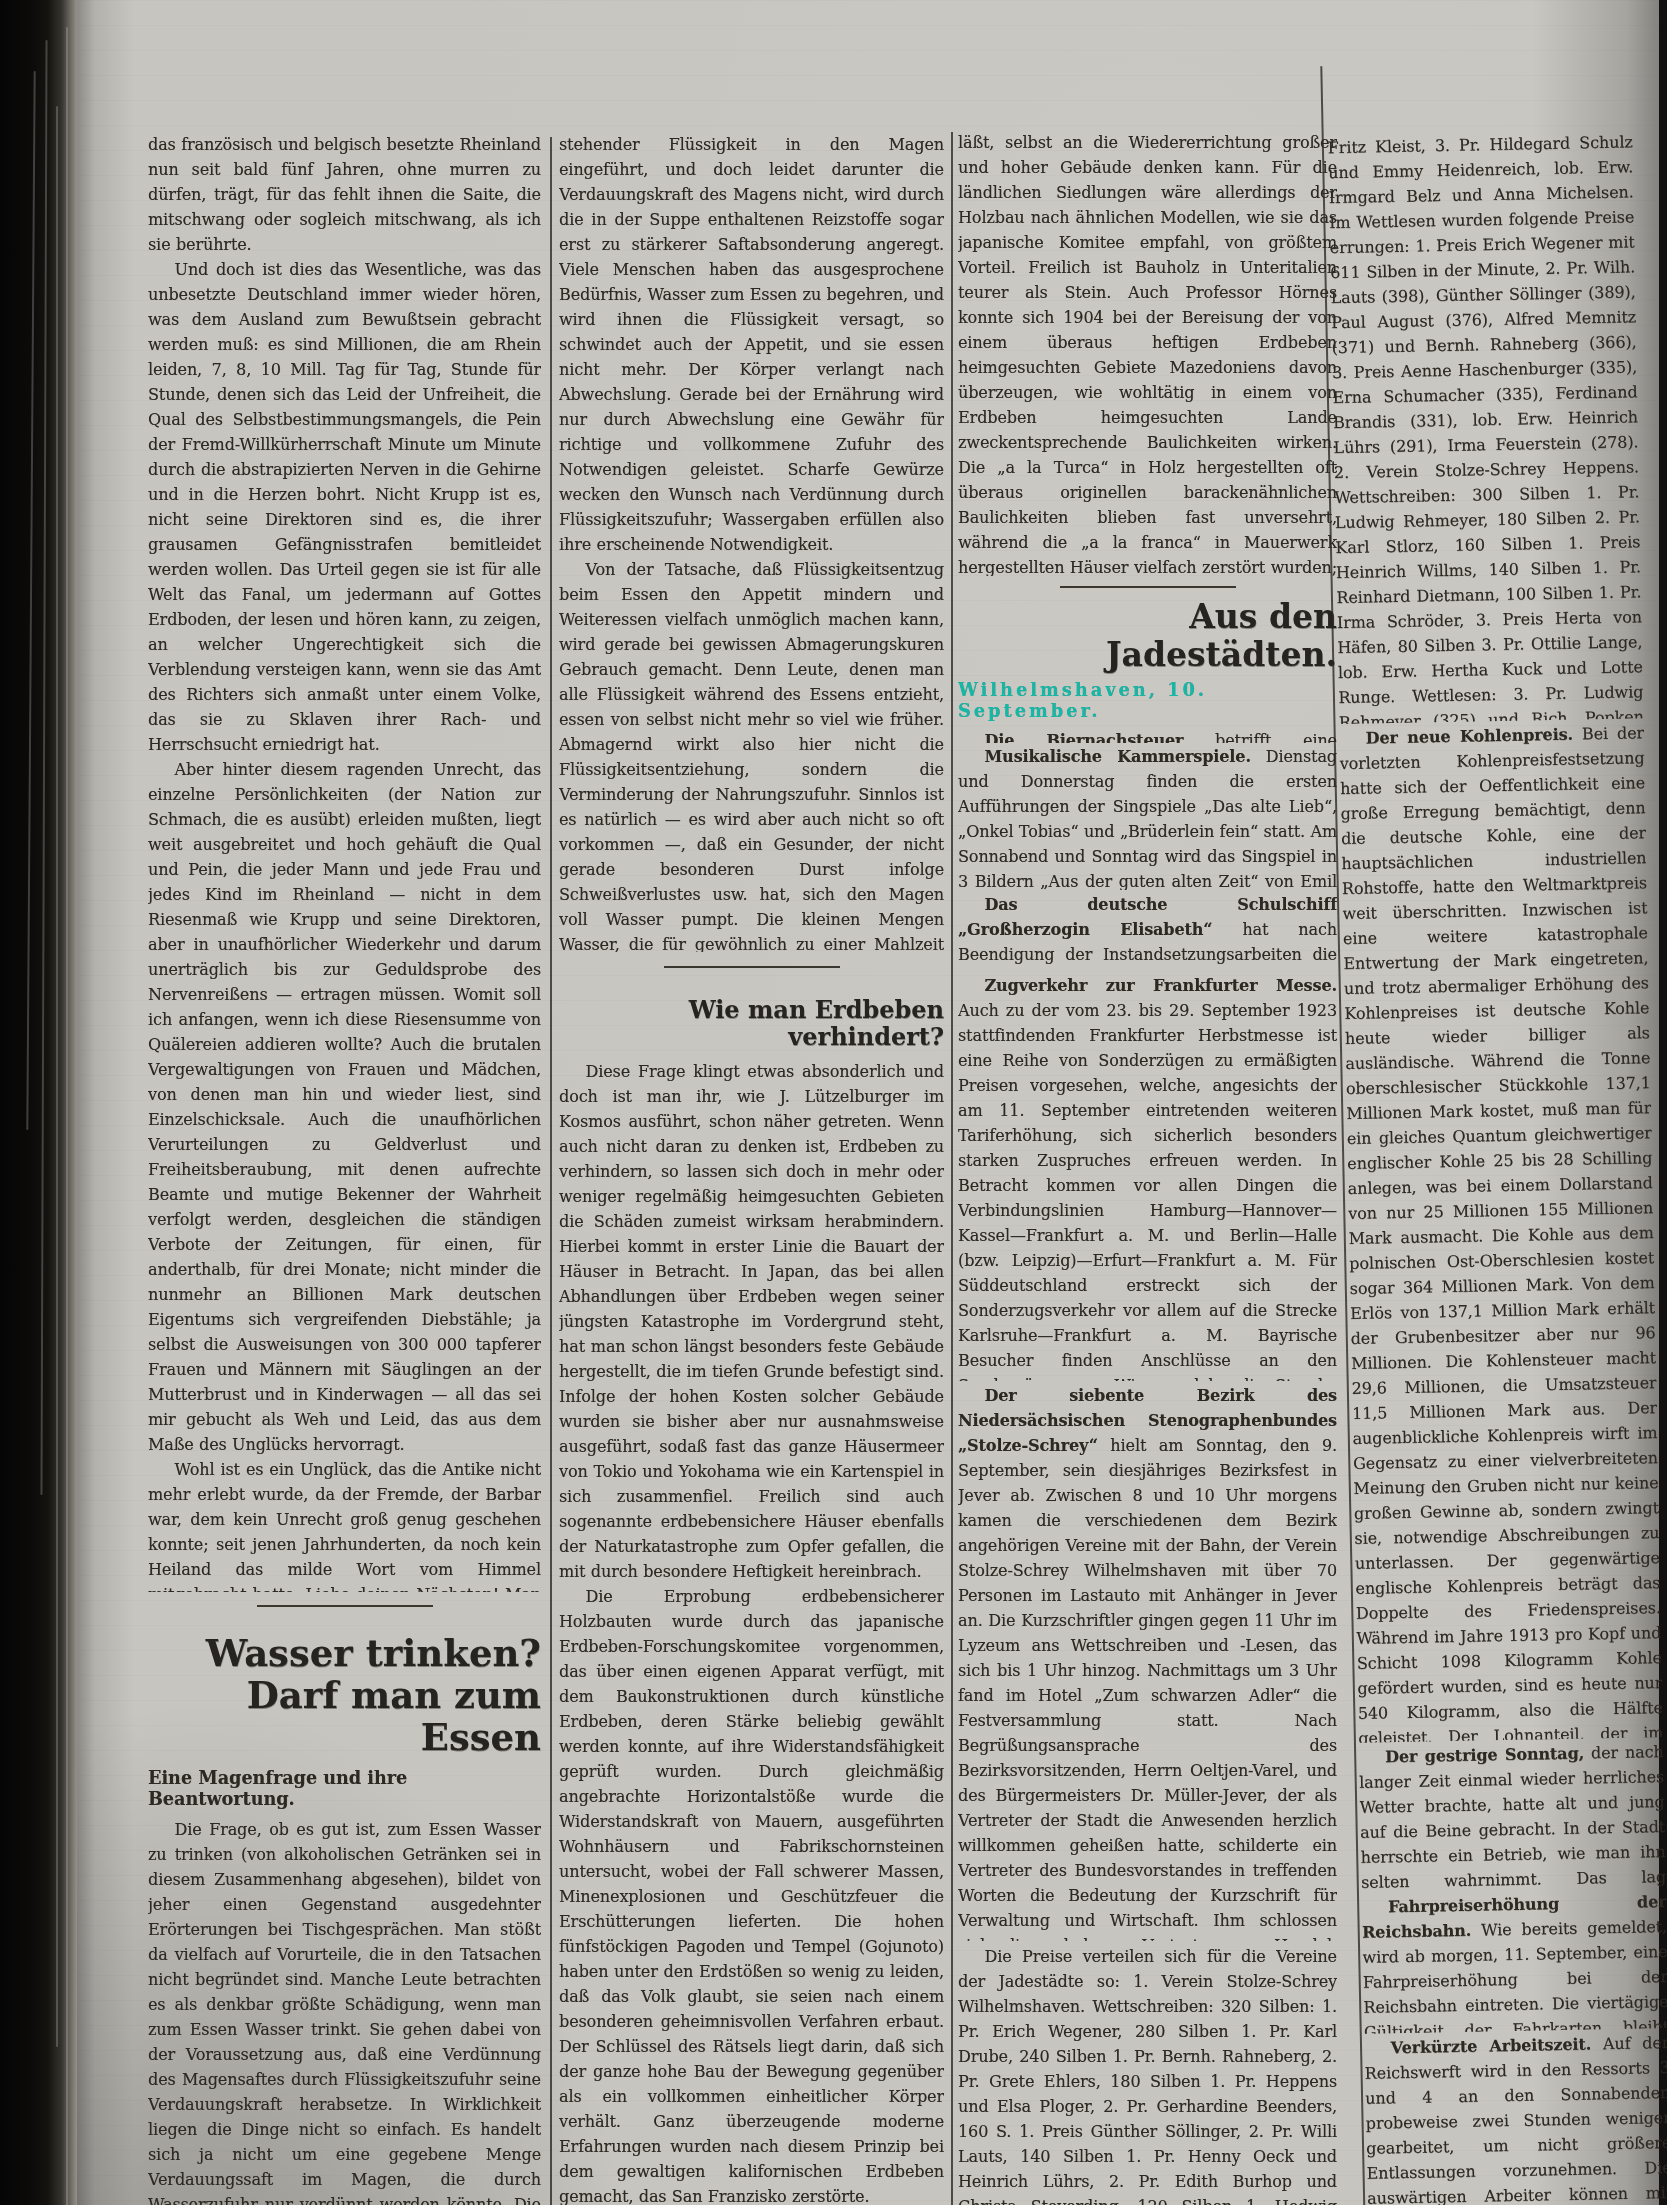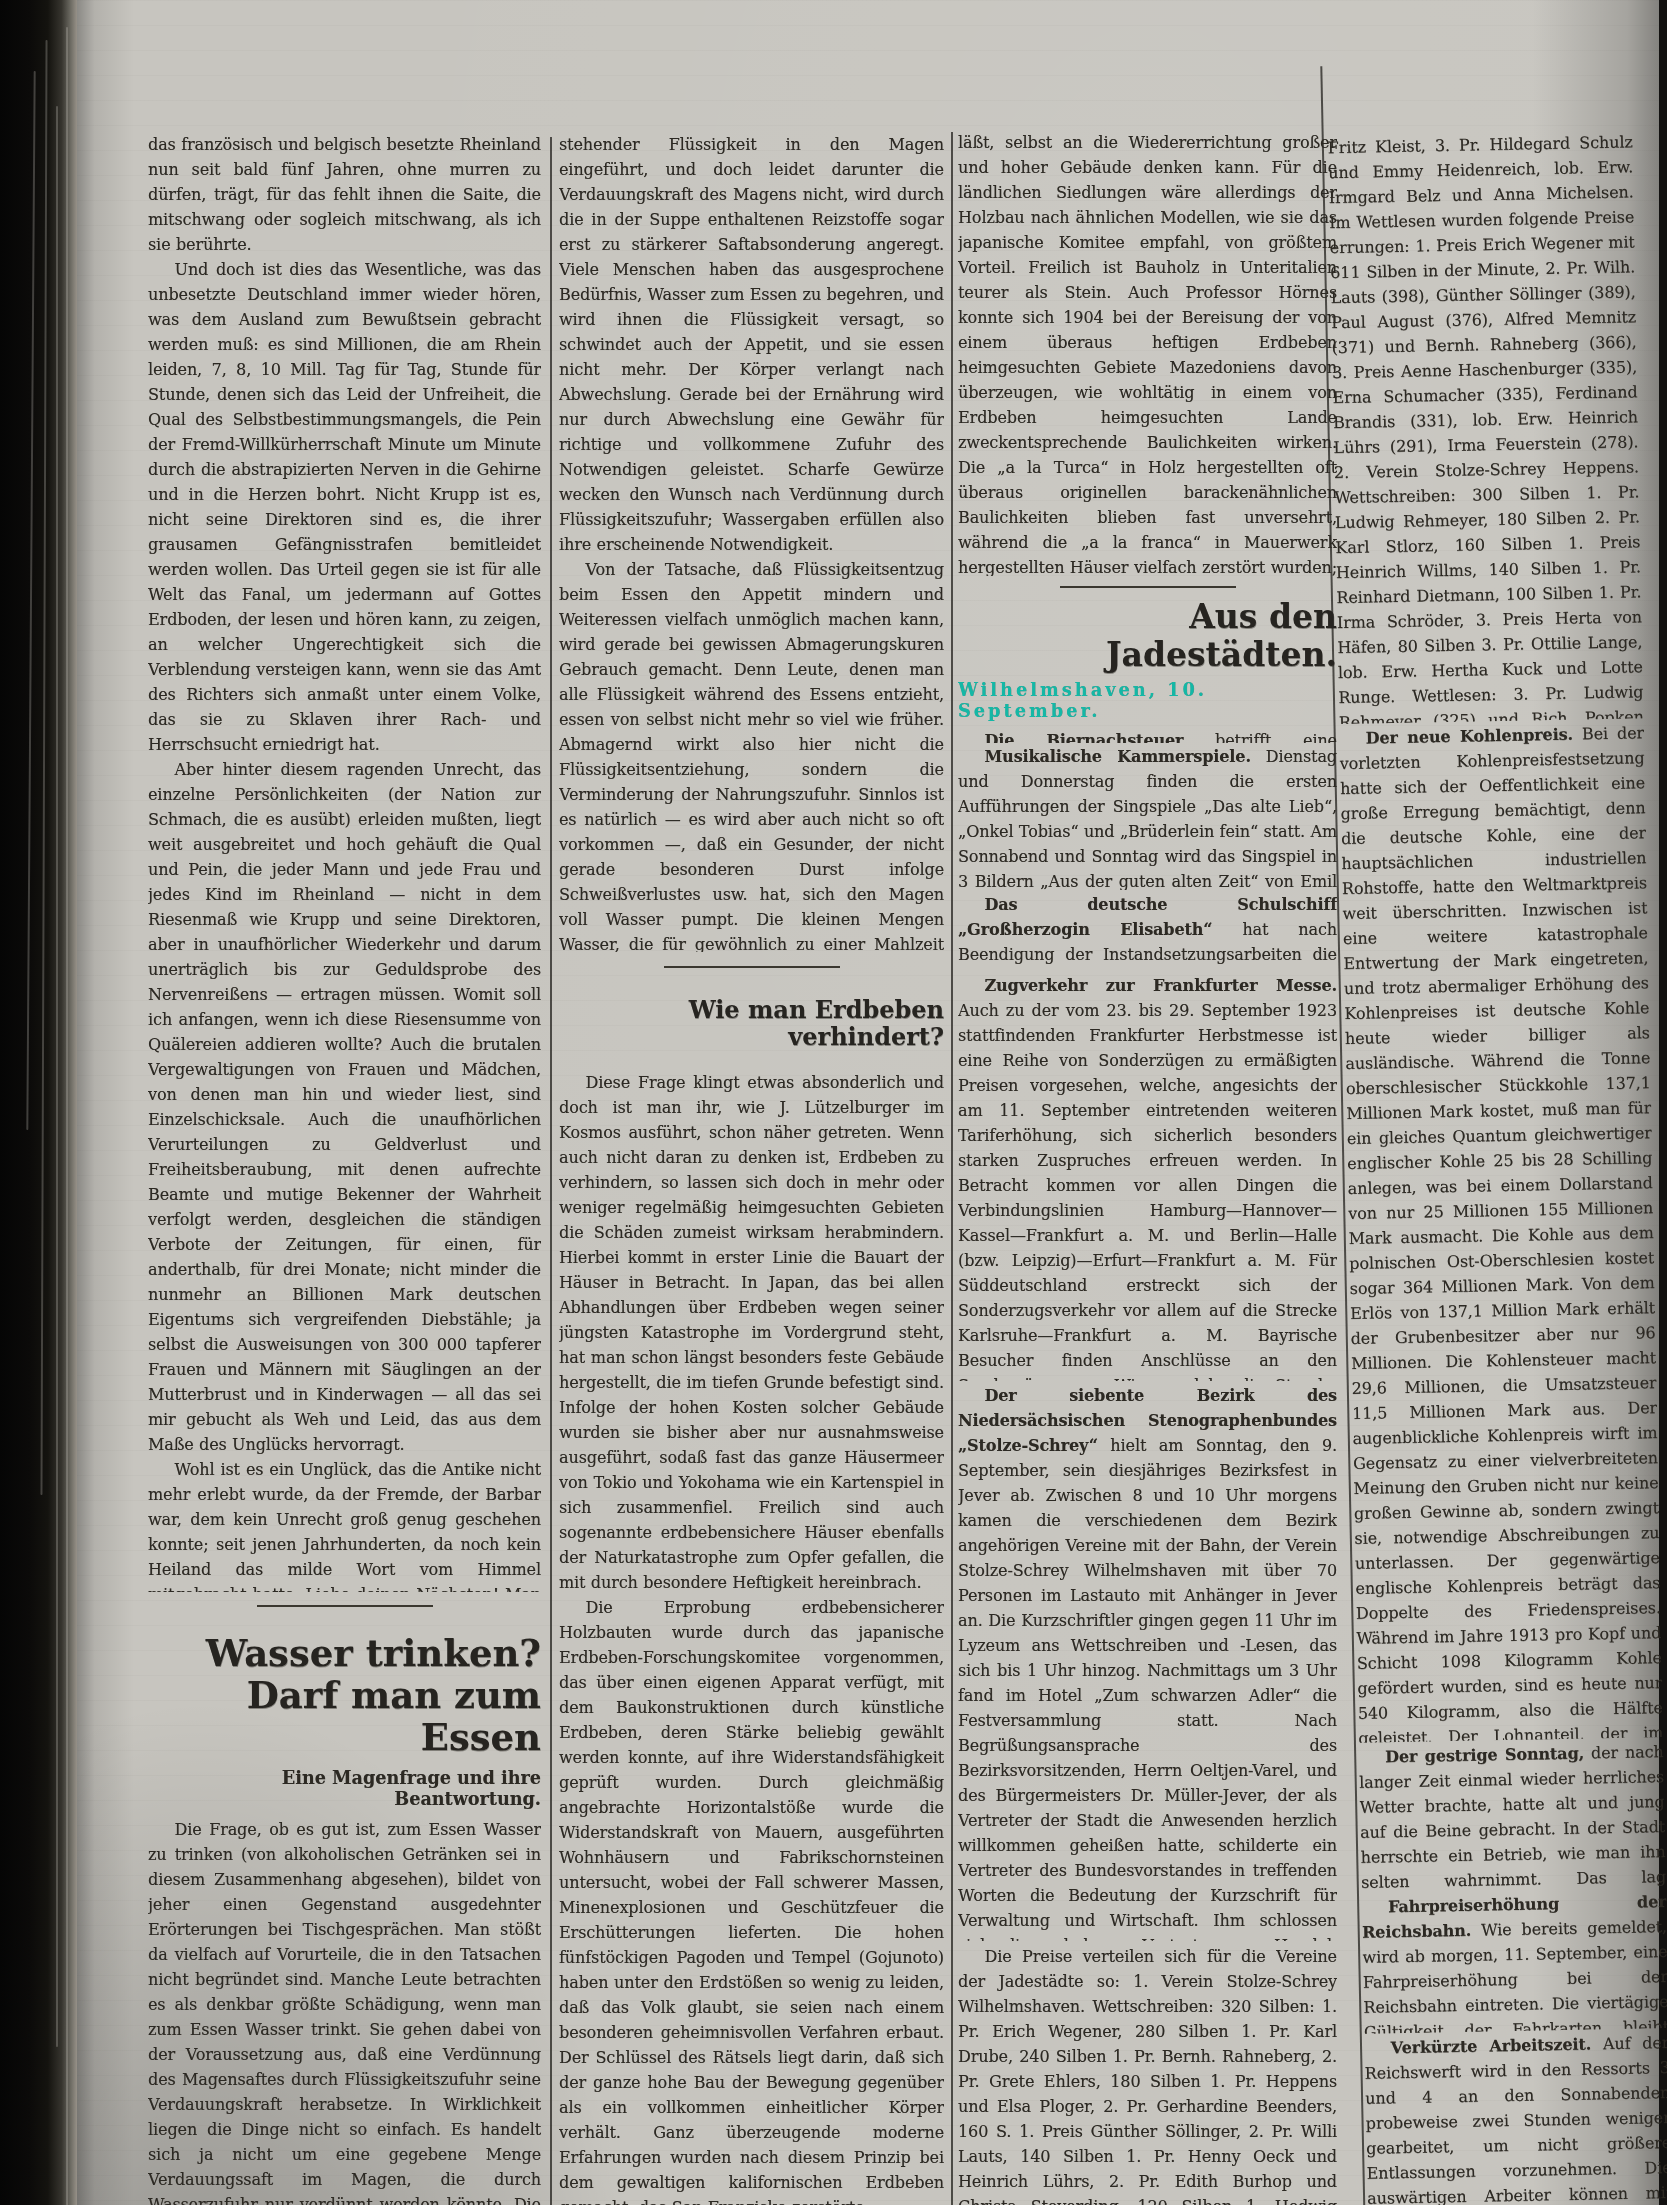--- a/index.html
+++ b/index.html
@@ -36,23 +36,23 @@
     font-size:16px;line-height:25px;color:#2c2923;
     letter-spacing:-0.1px;word-spacing:0.4px;
     text-shadow:0.2px 0.4px 0.4px rgba(40,36,30,0.45);
   }
   .continuation p:first-child{text-indent:0;}
   .headline{
     font-weight:bold;text-align:right;color:#262420;line-height:1.14;
     text-shadow:0.4px 0.7px 0.4px rgba(30,27,22,0.4);margin:0 0 4.4px 0;
   }
   .c1a .headline{font-size:37px;}
-  .c2a .headline{font-size:24px;margin-bottom:19px;}
+  .c2a .headline{font-size:24px;margin-bottom:8px;}
   .c3a .headline{font-size:33px;}
-  .subhead{font-weight:bold;text-align:right;font-size:17.6px;color:#2c2923;margin:8.8px 0 8px 0;
+  .subhead{font-weight:bold;text-align:left;font-size:17.6px;color:#2c2923;margin:8.8px 0 8px 0;
     text-shadow:0.2px 0.4px 0.4px rgba(30,27,22,0.4);}
   .dateline{font-weight:bold;text-align:left;font-size:17.6px;letter-spacing:3.1px;color:#14b8a6;
     margin:6.2px 0 7px 0;text-shadow:0.2px 0.4px 0.4px rgba(30,27,22,0.4);}
   b.lead{font-weight:bold;}
   .vrule{position:absolute;width:1.8px;background:rgba(28,26,22,0.72);}
   .r1{left:550px;top:137px;height:2157px;}
   .r2{left:951px;top:132px;height:2218px;}
   .r3{left:1343px;top:66px;height:2263px;transform:rotate(-1.15deg);}
   .seprule{position:absolute;left:50%;transform:translateX(-50%);width:176px;height:2.2px;background:#3a372f;}
   .col4{transform:rotate(-1.1deg);transform-origin:50% 50%;}

